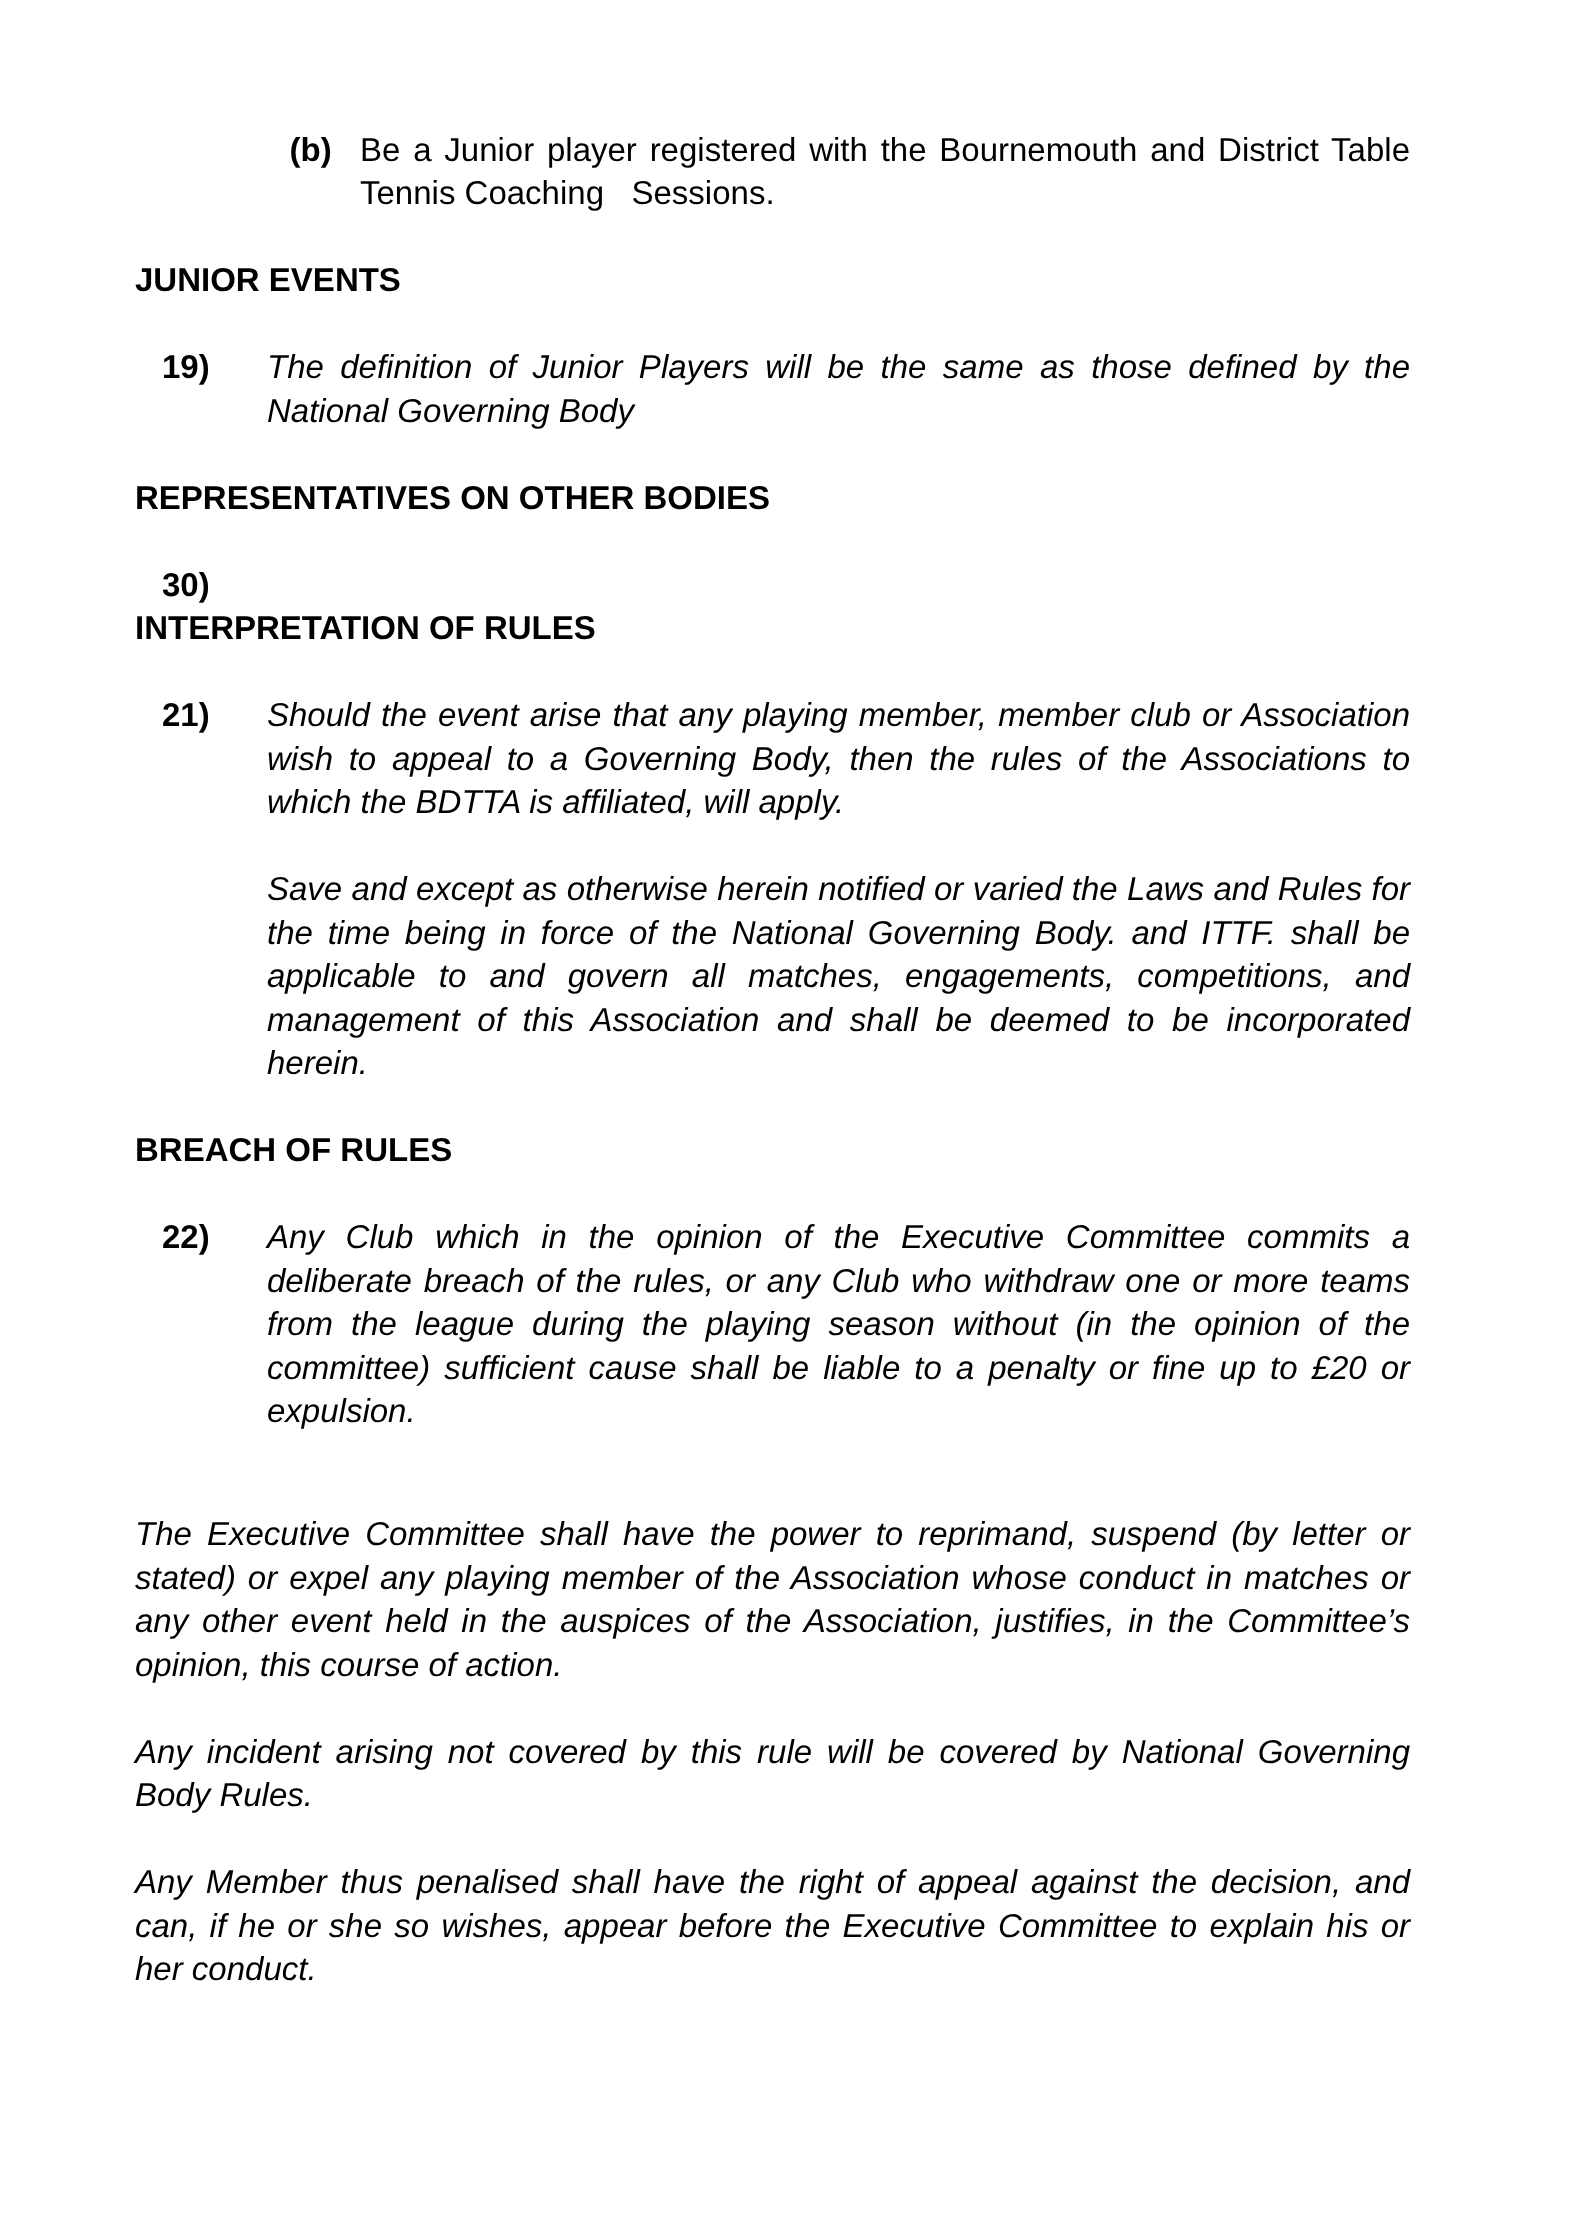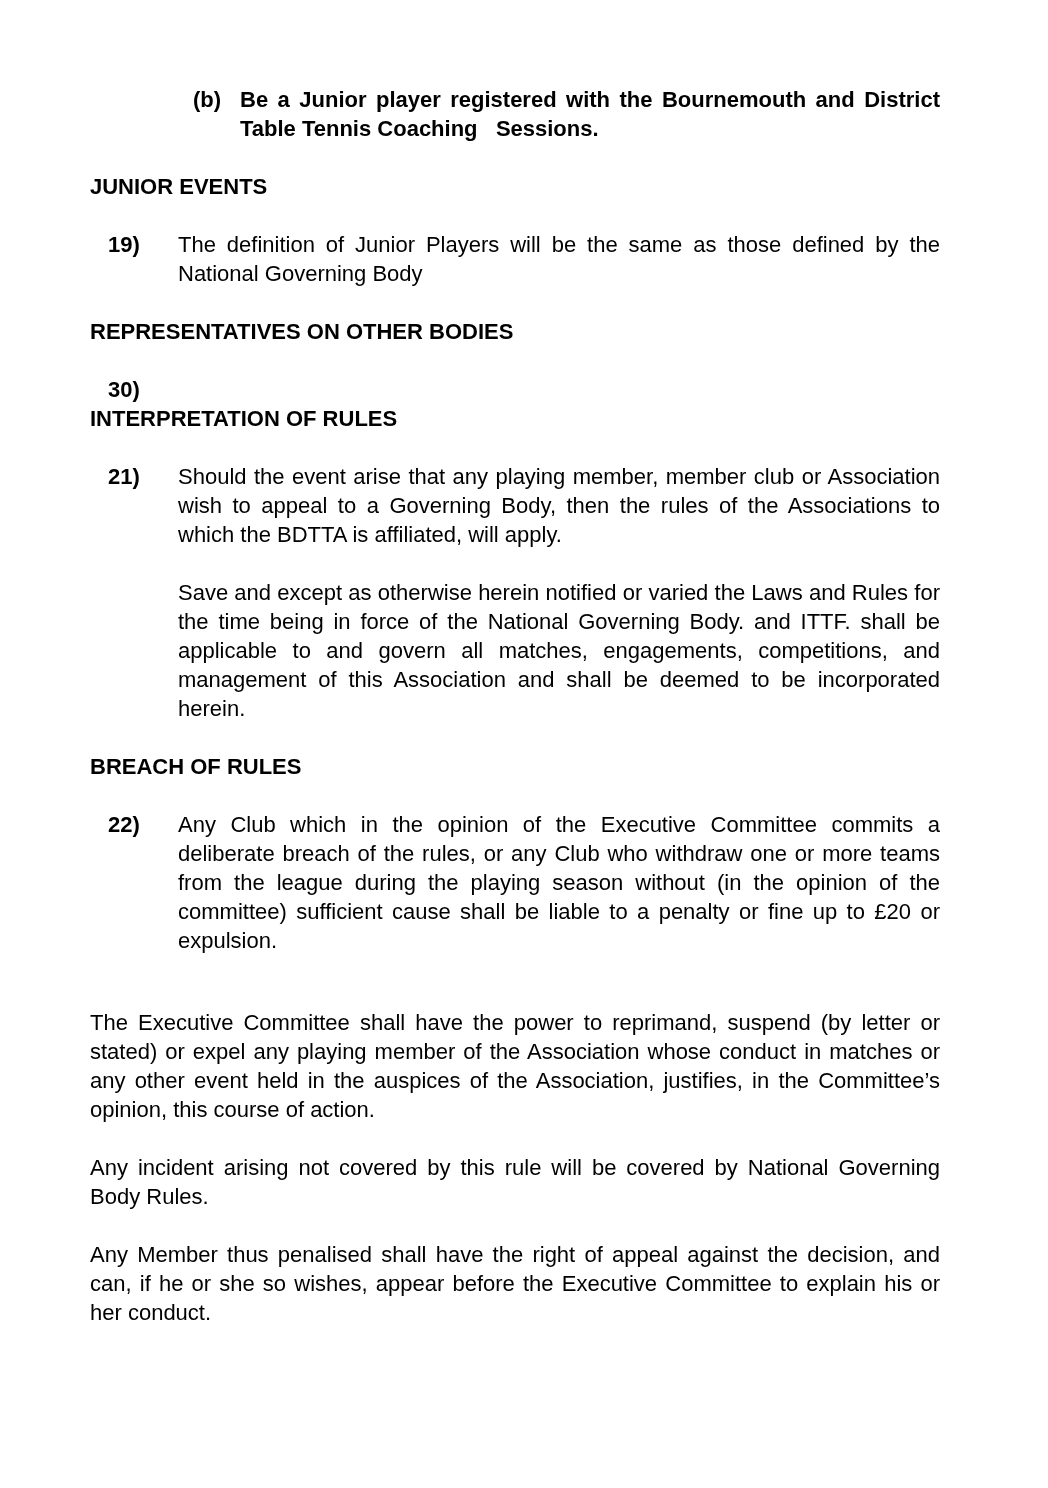--- a/index.html
+++ b/index.html
@@ -27,21 +27,20 @@
   }
   .marker {
     flex: none;
     width: 47px;
     font-weight: bold;
   }
   .intro-text {
     flex: 1;
     min-width: 0;
     text-align: justify;
-    font-weight: bold;
   }
   .heading {
     font-weight: bold;
     margin: 0 0 29px 0;
   }
   .item {
     display: flex;
     margin-top: 24px;
   }
   .num {
@@ -51,20 +50,21 @@
     box-sizing: border-box;
     font-weight: bold;
   }
   .body {
     flex: 1;
     min-width: 0;
   }
   .body p {
     margin: 0 0 29px 0;
     text-align: justify;
+    font-style: italic;
   }
 </style>
 </head>
 <body>
 
 <div class="page">
   <div class="intro-item">
     <div class="marker">(b)</div>
     <div class="intro-text">Be a Junior player registered with the Bournemouth and District Table Tennis Coaching&nbsp;&nbsp; Sessions.</div>
   </div>

